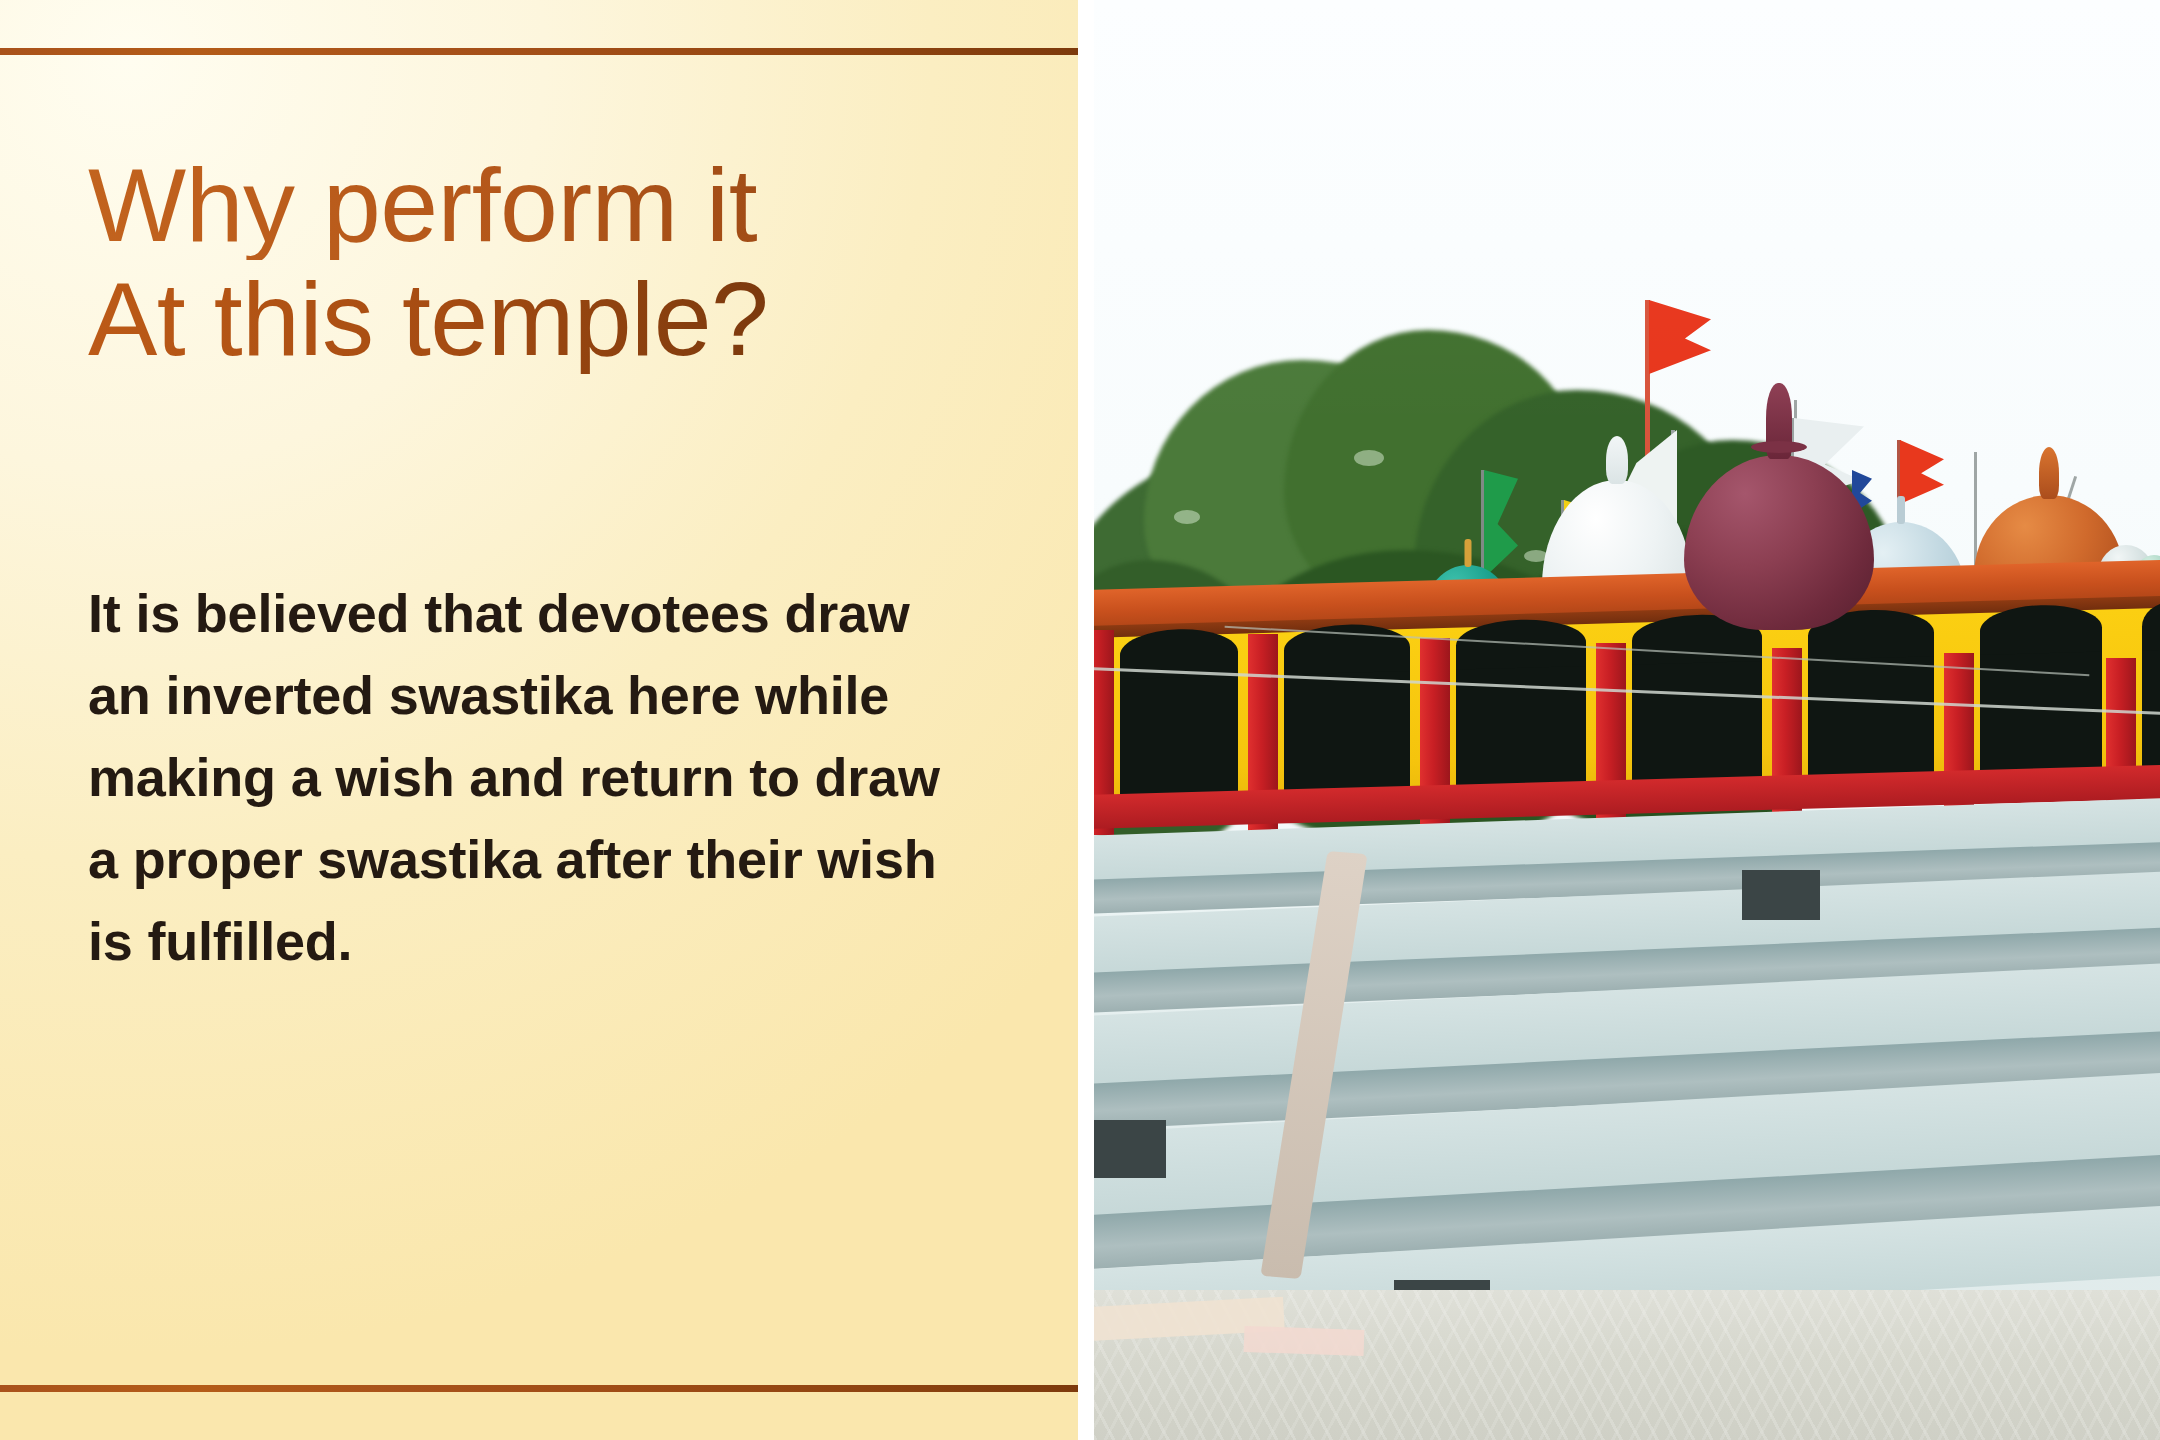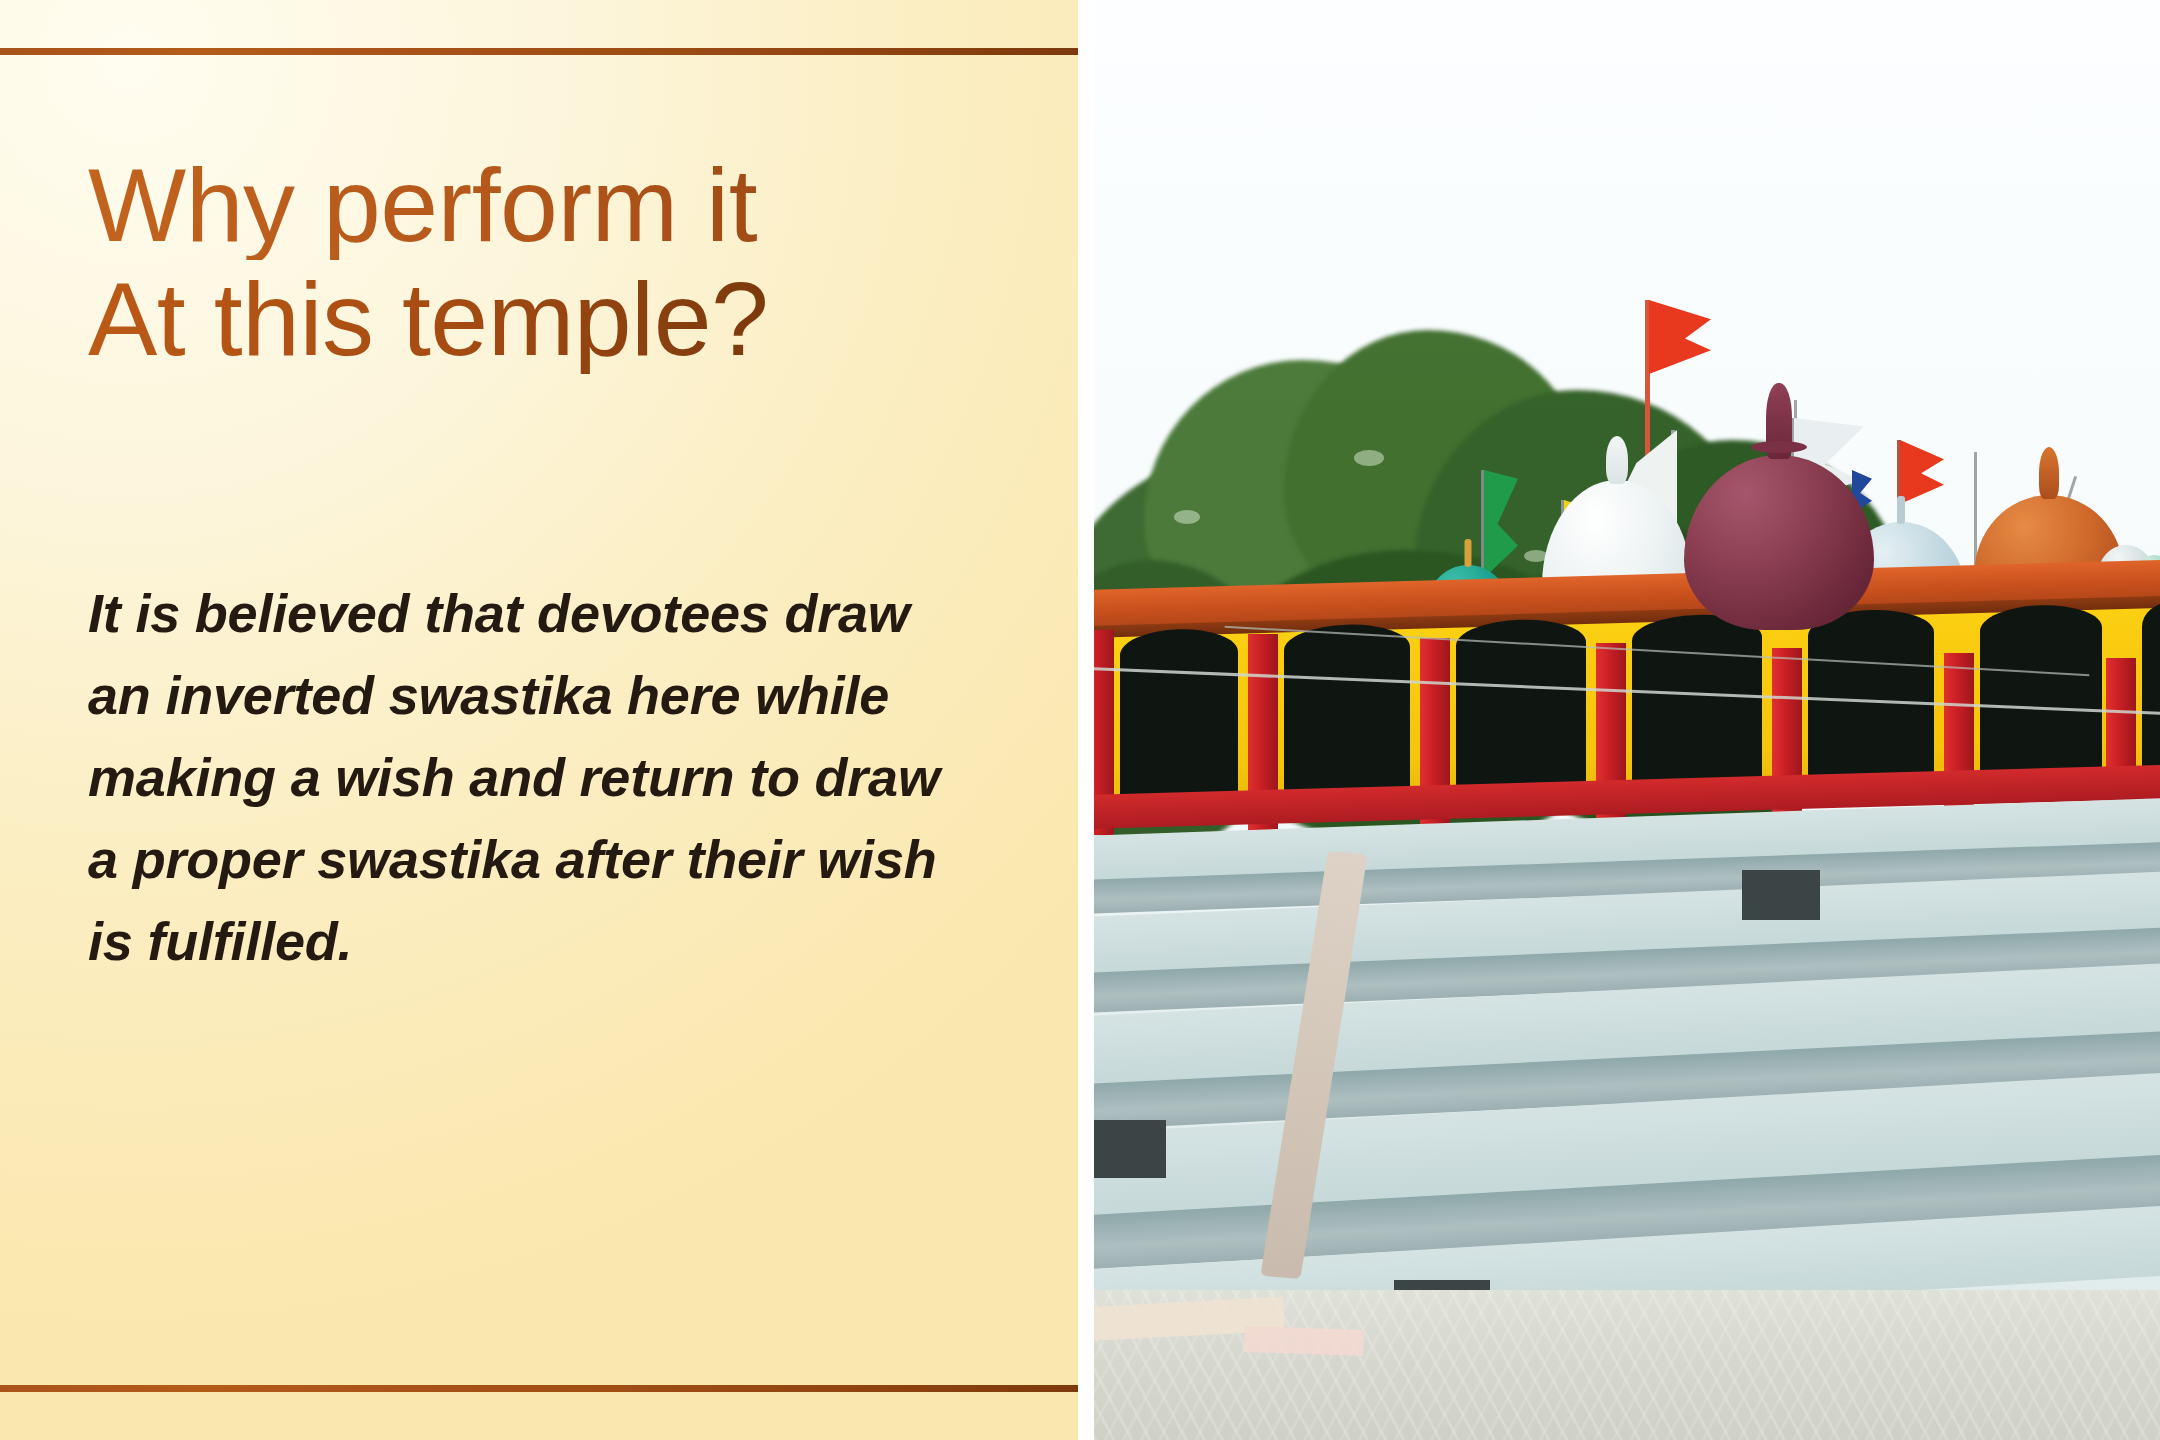--- a/index.html
+++ b/index.html
@@ -50,21 +50,20 @@
     -webkit-text-fill-color:transparent;color:transparent;
     white-space:nowrap;
   }
 
   .body-copy{
     position:absolute;left:88px;top:518px;width:880px;
     font-size:54px;font-weight:600;
     line-height:1.52;
     color:#241a12;
     letter-spacing:-0.2px;
-    font-style:italic;
   }
 
   
   .photo{
     position:relative;
     width:1082px;height:1440px;flex:0 0 1082px;
     overflow:hidden;
     background:linear-gradient(180deg,#fbfdfd 0%,#f6fbfb 42%,#eef6f6 60%,#e4eeee 72%,#dfeaea 100%);
   }
   .photo-scene{position:absolute;inset:0;overflow:hidden;}

